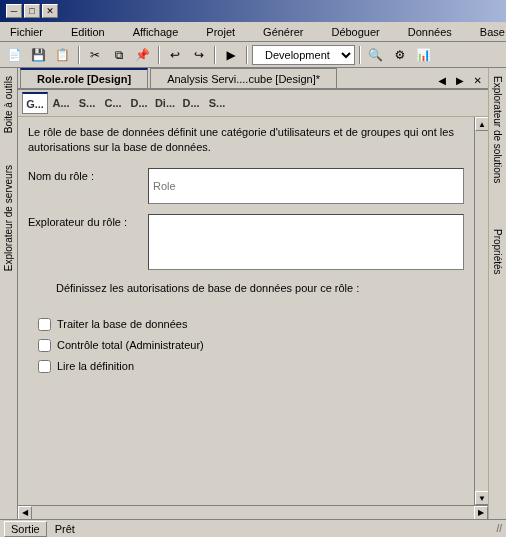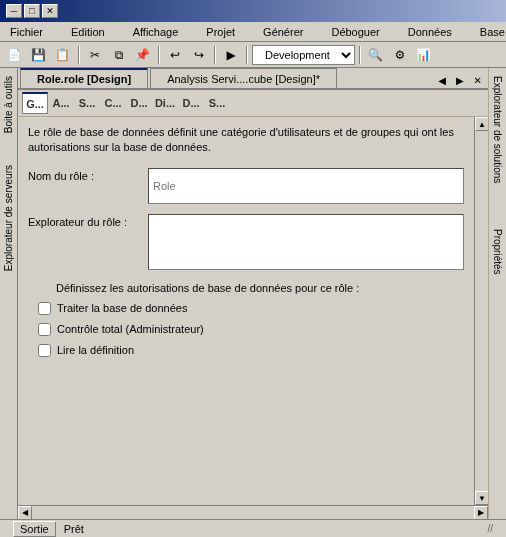--- a/index.html
+++ b/index.html
@@ -346,21 +346,21 @@
       background: #d4d0c8;
     }
 
     
     .status-bar {
       height: 18px;
       background: #d4d0c8;
       border-top: 1px solid #808080;
       display: flex;
       align-items: center;
-      padding: 0 13px;
+      padding: 0 4px;
       gap: 4px;
     }
     .status-tab {
       background: #d4d0c8;
       border: 1px solid #808080;
       border-top-color: #fff;
       border-left-color: #fff;
       padding: 0 6px;
       height: 16px;
       display: flex;
@@ -491,21 +491,21 @@
         <div class="form-row">
           <label class="form-label">Nom du rôle :</label>
           <input class="form-input" type="text" placeholder="Role" value="" style="">
         </div>
 
         <div class="form-row">
           <label class="form-label">Explorateur du rôle :</label>
           <textarea class="form-textarea" style=""></textarea>
         </div>
 
-        <div style="margin-top: 12px; margin-bottom: 8px; padding-left: 28px;">
+        <div style="margin-top: 12px; margin-bottom: 24px; padding-left: 28px;">
           <p class="permissions-label">Définissez les autorisations de base de données pour ce rôle :</p>
         </div>
 
         <div class="checkbox-row">
           <input type="checkbox" style="">
           <span class="checkbox-label">Traiter la base de données</span>
         </div>
 
         <div class="checkbox-row">
           <input type="checkbox" style="">

